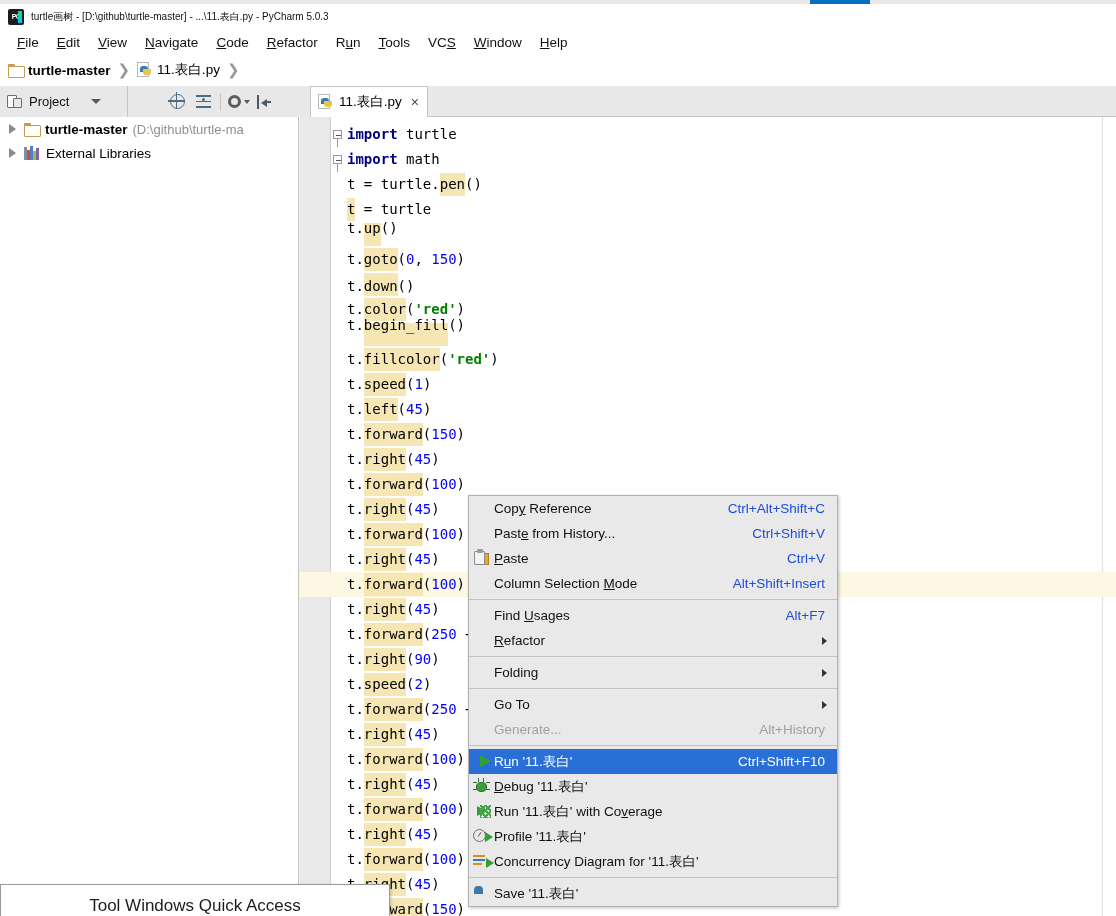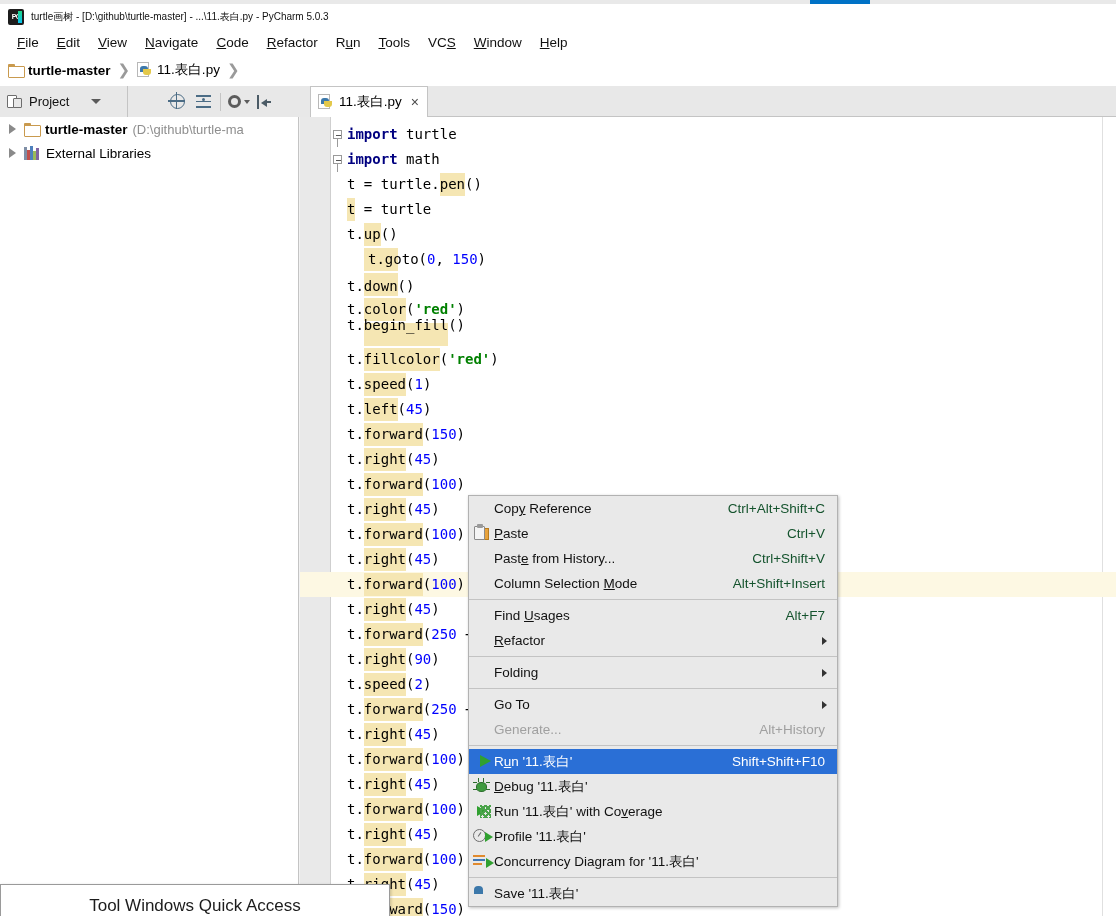--- a/index.html
+++ b/index.html
@@ -174,21 +174,21 @@
     box-shadow: 1px 1px 3px rgba(0,0,0,0.25);
     z-index:60;
   }
   .ctx-iconcol { position:absolute; left:0; top:0; width:25px; bottom:0; background:#e9e9e9; }
   .ctx-item {
     position:relative; height:25px; display:flex; align-items:center;
     padding-left:25px; white-space:nowrap;
   }
   .ctx-item .ic { position:absolute; left:3px; top:3px; width:19px; height:19px; }
   .ctx-item .lb { flex:0 0 auto; }
-  .ctx-item .sc { margin-left:auto; color:#14532d; padding-right:12px; }
+  .ctx-item .sc { margin-left:auto; color:#1d4ed8; padding-right:12px; }
   .ctx-item .arrow {
     margin-left:auto; margin-right:10px; width:0;height:0;
     border-top:4px solid transparent;border-bottom:4px solid transparent;border-left:5px solid #333;
   }
   .ctx-item.sel { background:#2a6fd6; color:#ffffff; }
   .ctx-item.sel .sc { color:#ffffff; }
   .ctx-item.disabled, .ctx-item.disabled .sc { color:#a0a0a0; }
   .ctx-sep { height:1px; background:#c3c3c3; margin:3px 0; }
   .u { text-decoration:underline; }
 
@@ -352,23 +352,23 @@
     <div class="foldcol"></div>
     <div class="ed-rightbar"></div>
     <div class="code-area" id="codearea">
         <div class="cl" style="top: 5px;"><span class="txt"><span class="kw">import</span> turtle</span></div>
         <div class="cl" style="top: 30px;"><span class="txt"><span class="kw">import</span> math</span></div>
         <div class="occ" style="top: 56px; left: 96.62px; width: 25.26px;"></div>
         <div class="cl" style="top: 55px;"><span class="txt">t = turtle.pen()</span></div>
         <div class="occ" style="top: 81px; left: 4px; width: 8.42px;"></div>
         <div class="cl" style="top: 80px;"><span class="txt">t = turtle</span></div>
         <div class="occ" style="top: 106px; left: 20.84px; width: 16.84px;"></div>
-        <div class="cl" style="top: 105px;"><span class="txt">t.up()</span></div>
+        <div class="cl" style="top: 99px;"><span class="txt">t.up()</span></div>
         <div class="occ" style="top: 131px; left: 20.84px; width: 33.68px;"></div>
-        <div class="cl" style="top: 130px; margin-left: 21px;"><span class="txt">t.goto(<span class="num">0</span>, <span class="num">150</span>)</span></div>
+        <div class="cl" style="top: 130px;"><span class="txt">t.goto(<span class="num">0</span>, <span class="num">150</span>)</span></div>
         <div class="occ" style="top: 156px; left: 20.84px; width: 33.68px;"></div>
         <div class="cl" style="top: 157px;"><span class="txt">t.down()</span></div>
         <div class="occ" style="top: 181px; left: 20.84px; width: 42.1px;"></div>
         <div class="cl" style="top: 180px;"><span class="txt">t.color(<span class="str">'red'</span>)</span></div>
         <div class="occ" style="top: 206px; left: 20.84px; width: 84.2px;"></div>
         <div class="cl" style="top: 196px;"><span class="txt">t.begin_fill()</span></div>
         <div class="occ" style="top: 231px; left: 20.84px; width: 75.78px;"></div>
         <div class="cl" style="top: 230px;"><span class="txt">t.fillcolor(<span class="str">'red'</span>)</span></div>
         <div class="occ" style="top: 256px; left: 20.84px; width: 42.1px;"></div>
         <div class="cl" style="top: 255px;"><span class="txt">t.speed(<span class="num">1</span>)</span></div>
@@ -425,33 +425,33 @@
   </div>
 
   <div class="ctxmenu">
     <div class="ctx-iconcol"></div>
     <div id="ctxitems" style="position:relative;">
         <div class="ctx-item">
           <span class="lb">Cop<span class="u">y</span> Reference</span>
           <span class="sc">Ctrl+Alt+Shift+C</span>
         </div>
         <div class="ctx-item">
+          <span class="lb">Past<span class="u">e</span> from History...</span>
+          <span class="sc">Ctrl+Shift+V</span>
+        </div>
+        <div class="ctx-item">
           <span class="ic ic-paste">
             <span class="pg"></span>
             <span class="clip"></span>
             <span class="tab"></span>
           </span>
           <span class="lb"><span class="u">P</span>aste</span>
           <span class="sc">Ctrl+V</span>
         </div>
         <div class="ctx-item">
-          <span class="lb">Past<span class="u">e</span> from History...</span>
-          <span class="sc">Ctrl+Shift+V</span>
-        </div>
-        <div class="ctx-item">
           <span class="lb">Column Selection <span class="u">M</span>ode</span>
           <span class="sc">Alt+Shift+Insert</span>
         </div>
         <div class="ctx-sep"></div>
         <div class="ctx-item">
           <span class="lb">Find <span class="u">U</span>sages</span>
           <span class="sc">Alt+F7</span>
         </div>
         <div class="ctx-item">
           <span class="lb"><span class="u">R</span>efactor</span>
@@ -470,21 +470,21 @@
         <div class="ctx-item disabled">
           <span class="lb">Generate...</span>
           <span class="sc">Alt+History</span>
         </div>
         <div class="ctx-sep"></div>
         <div class="ctx-item sel">
           <span class="ic ic-run">
             <span class="tri"></span>
           </span>
           <span class="lb">R<span class="u">u</span>n '11.表白'</span>
-          <span class="sc">Shift+Shift+F10</span>
+          <span class="sc">Ctrl+Shift+F10</span>
         </div>
         <div class="ctx-item">
           <span class="ic ic-debug">
             <span class="body"></span>
             <span class="sp" style="left:1px;top:5px;width:4px;height:1.4px;"></span>
             <span class="sp" style="left:14px;top:5px;width:4px;height:1.4px;"></span>
             <span class="sp" style="left:1px;top:12px;width:4px;height:1.4px;"></span>
             <span class="sp" style="left:14px;top:12px;width:4px;height:1.4px;"></span>
             <span class="sp" style="left:6px;top:1px;width:1.4px;height:4px;"></span>
             <span class="sp" style="left:11px;top:1px;width:1.4px;height:4px;"></span>

